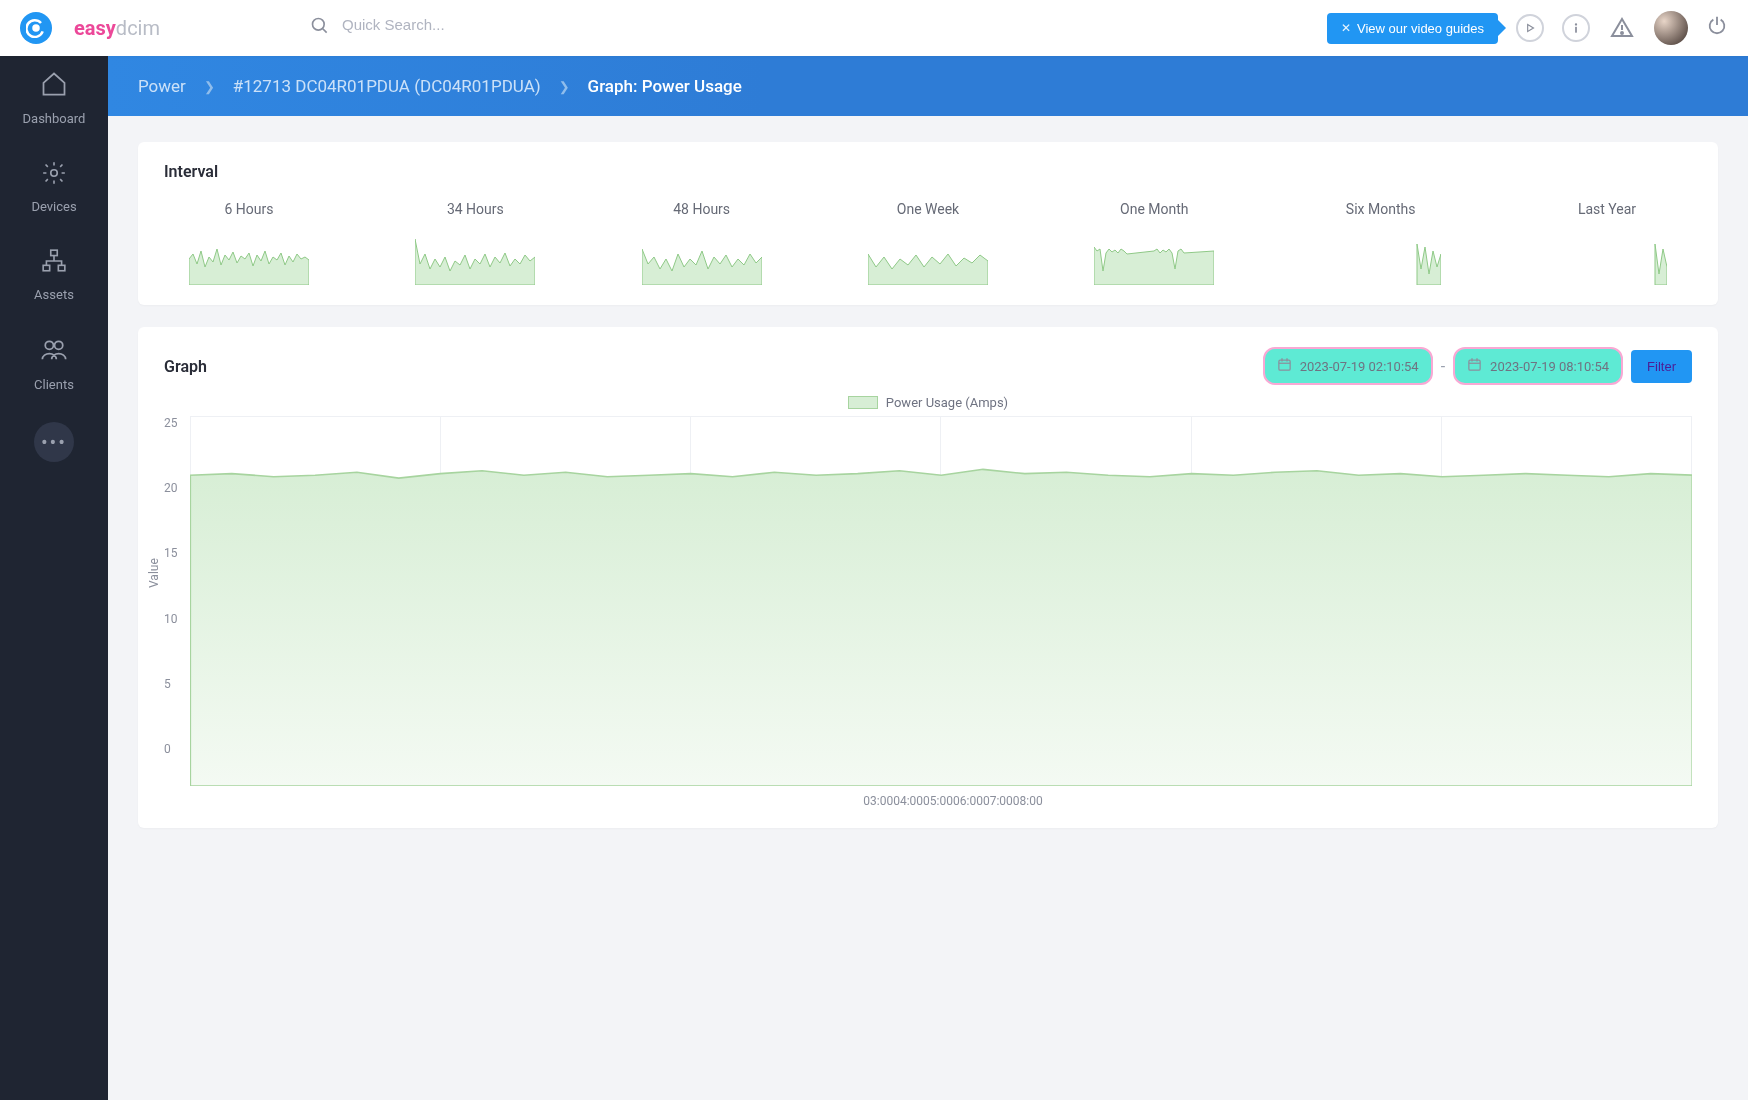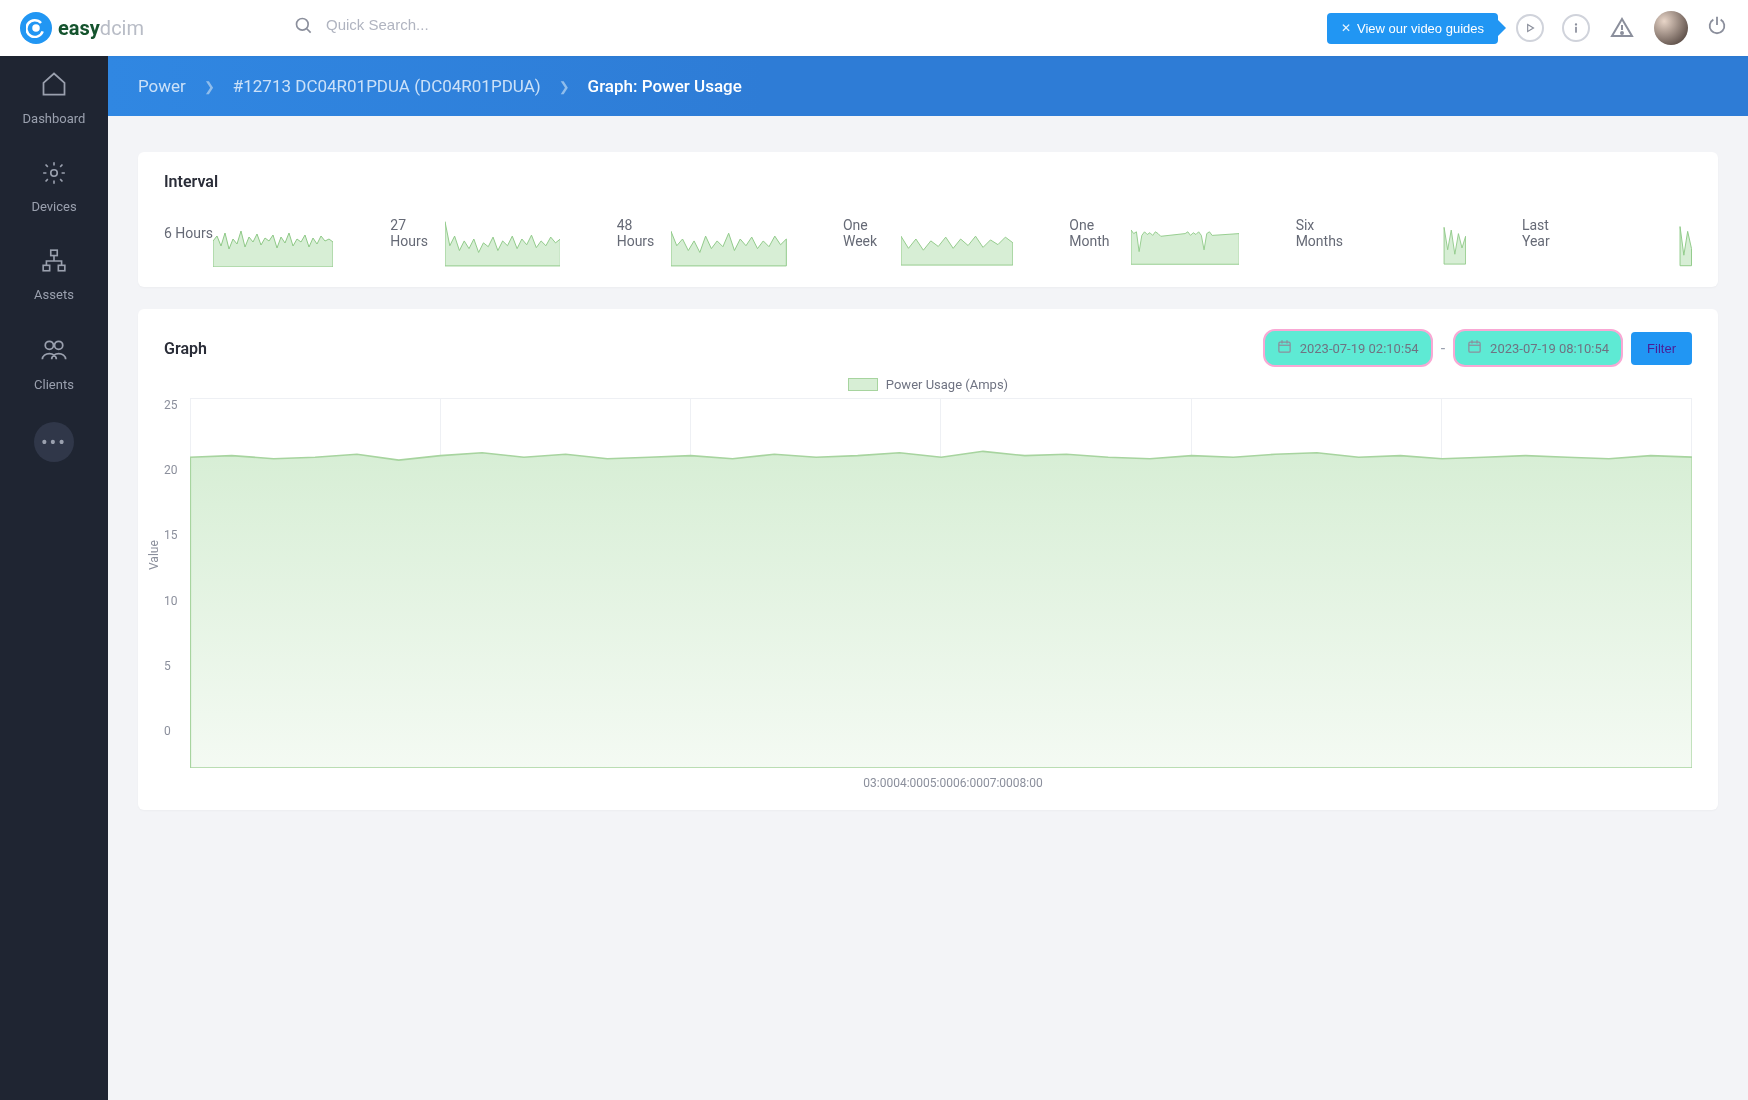--- a/index.html
+++ b/index.html
@@ -2,21 +2,21 @@
 <html><head>
 <meta charset="utf-8">
 <style>
 * { margin: 0; padding: 0; box-sizing: border-box; }
 body { font-family: -apple-system, BlinkMacSystemFont, "Segoe UI", Roboto, sans-serif; background: #f3f4f7; width: 1748px; height: 1100px; overflow: hidden; }
 
 
 .topbar { height: 56px; background: #fff; display: flex; align-items: center; padding: 0 20px; box-shadow: 0 1px 3px rgba(0,0,0,0.04); position: relative; z-index: 10; }
 .logo { display: flex; align-items: center; gap: 6px; font-weight: 600; font-size: 20px; color: #2a2d38; }
 .logo-icon { width: 32px; height: 32px; background: #2196f3; border-radius: 50%; display: flex; align-items: center; justify-content: center; color: #fff; font-weight: bold; font-size: 22px; }
-.logo-text .dark { color: #14532d; font-weight: 700; }
+.logo-text .dark { color: #ec4899; font-weight: 700; margin-left: 16px; }
 .logo-text .light { color: #b8bcc6; font-weight: 400; }
 .search-wrap { display: flex; align-items: flex-start; gap: 12px; margin-left: 150px; }
 .search-icon { color: #6f7382; font-size: 18px; }
 .search-input { border: none; outline: none; font-size: 15px; color: #6f7382; width: 400px; background: transparent; }
 .search-input::placeholder { color: #b0b4c0; }
 .topbar-right { margin-left: auto; display: flex; align-items: center; gap: 18px; }
 .video-guide-btn { background: #2196f3; color: #fff; border: none; padding: 8px 14px; border-radius: 4px; font-size: 13px; font-weight: 500; display: flex; align-items: center; gap: 6px; cursor: pointer; position: relative; }
 .video-guide-btn::after { content: ''; position: absolute; right: -8px; top: 50%; transform: translateY(-50%); border-left: 8px solid #2196f3; border-top: 8px solid transparent; border-bottom: 8px solid transparent; }
 .video-guide-btn .x { opacity: 0.9; font-size: 12px; }
 .topbar-icon { width: 28px; height: 28px; color: #8b8f9c; cursor: pointer; display: flex; align-items: center; justify-content: center; border: 2px solid #d0d3db; border-radius: 50%; font-size: 13px; }
@@ -30,27 +30,27 @@
 .sidebar-item { display: flex; flex-direction: column; align-items: center; gap: 7px; color: #9aa0ae; font-size: 13px; padding: 14px 0; cursor: pointer; width: 100%; }
 .sidebar-icon { font-size: 24px; }
 .sidebar-more { width: 40px; height: 40px; border-radius: 50%; background: #303749; display: flex; align-items: center; justify-content: center; color: #9aa0ae; font-size: 20px; cursor: pointer; margin-top: 10px; letter-spacing: 2px; }
 
 .main { flex: 1; overflow: auto; }
 .breadcrumb-bar { background: linear-gradient(90deg, #3087e2, #2e7cd6 40%, #2e7cd6); color: #fff; padding: 20px 30px; font-size: 17px; display: flex; align-items: center; gap: 18px; }
 .breadcrumb-bar a { color: #cbe1f8; text-decoration: none; }
 .breadcrumb-bar .sep { color: #8fbdec; font-size: 13px; }
 .breadcrumb-bar .current { color: #fff; font-weight: 500; }
 
-.content { padding: 36px 30px; display: flex; flex-direction: column; gap: 22px; }
+.content { padding: 26px 30px; display: flex; flex-direction: column; gap: 22px; }
 .panel { background: #fff; border-radius: 6px; padding: 20px 26px; box-shadow: 0 1px 2px rgba(0,0,0,0.03); }
 .panel-title { font-size: 16px; font-weight: 600; color: #2a2d38; margin-bottom: 20px; }
 
 
 .intervals { display: flex; justify-content: space-between; gap: 10px; }
-.interval-item { display: flex; flex-direction: row; align-items: center; cursor: pointer; width: 170px; }
+.interval-item { display: flex; flex-direction: column; align-items: center; cursor: pointer; width: 170px; }
 .interval-label { font-size: 14px; color: #666a76; margin-bottom: 12px; }
 .interval-thumb { width: 120px; height: 56px; }
 
 
 .graph-header { display: flex; align-items: center; gap: 10px; margin-bottom: 10px; }
 .graph-header .panel-title { margin-bottom: 0; }
 .graph-controls { margin-left: auto; display: flex; align-items: center; gap: 8px; }
 .date-input { border: 2px solid #f9a8d4; border-radius: 12px; padding: 8px 12px; font-size: 13px; color: #6f7382; display: flex; align-items: center; gap: 8px; cursor: pointer; background: #5eead4; }
 .date-sep { color: #9aa0ae; }
 .filter-btn { background: #2196f3; color: #4c1d95; border: none; padding: 9px 16px; border-radius: 4px; font-size: 13px; cursor: pointer; }
@@ -183,21 +183,21 @@
       <div class="panel">
         <div class="panel-title">Interval</div>
         <div class="intervals">
           <div class="interval-item">
             <span class="interval-label">6 Hours</span>
             <svg class="interval-thumb" viewBox="0 0 120 56">
                 <path d="M0,30 L4,25 L8,35 L12,22 L16,38 L20,28 L24,33 L28,20 L32,36 L36,26 L40,31 L44,23 L48,34 L52,27 L56,30 L60,24 L64,37 L68,26 L72,32 L76,22 L80,35 L84,28 L88,31 L92,24 L96,36 L100,27 L104,33 L108,25 L112,30 L116,28 L120,31 L120,56 L0,56 Z" fill="#d7eed5" stroke="#8fc987" stroke-width="1"></path>
               </svg>
           </div>
           <div class="interval-item">
-            <span class="interval-label">27 Hours</span>
+            <span class="interval-label">34 Hours</span>
             <svg class="interval-thumb" viewBox="0 0 120 56">
                 <path d="M0,10 L5,35 L10,25 L15,40 L20,30 L25,38 L30,28 L35,42 L40,32 L45,36 L50,26 L55,40 L60,30 L65,35 L70,25 L75,38 L80,28 L85,34 L90,24 L95,37 L100,30 L105,35 L110,26 L115,32 L120,28 L120,56 L0,56 Z" fill="#d7eed5" stroke="#8fc987" stroke-width="1"></path>
               </svg>
           </div>
           <div class="interval-item">
             <span class="interval-label">48 Hours</span>
             <svg class="interval-thumb" viewBox="0 0 120 56">
                 <path d="M0,20 L6,35 L12,28 L18,40 L24,30 L30,42 L36,25 L42,38 L48,30 L54,36 L60,22 L66,40 L72,28 L78,35 L84,26 L90,38 L96,30 L102,36 L108,25 L114,34 L120,28 L120,56 L0,56 Z" fill="#d7eed5" stroke="#8fc987" stroke-width="1"></path>
               </svg>
           </div>

